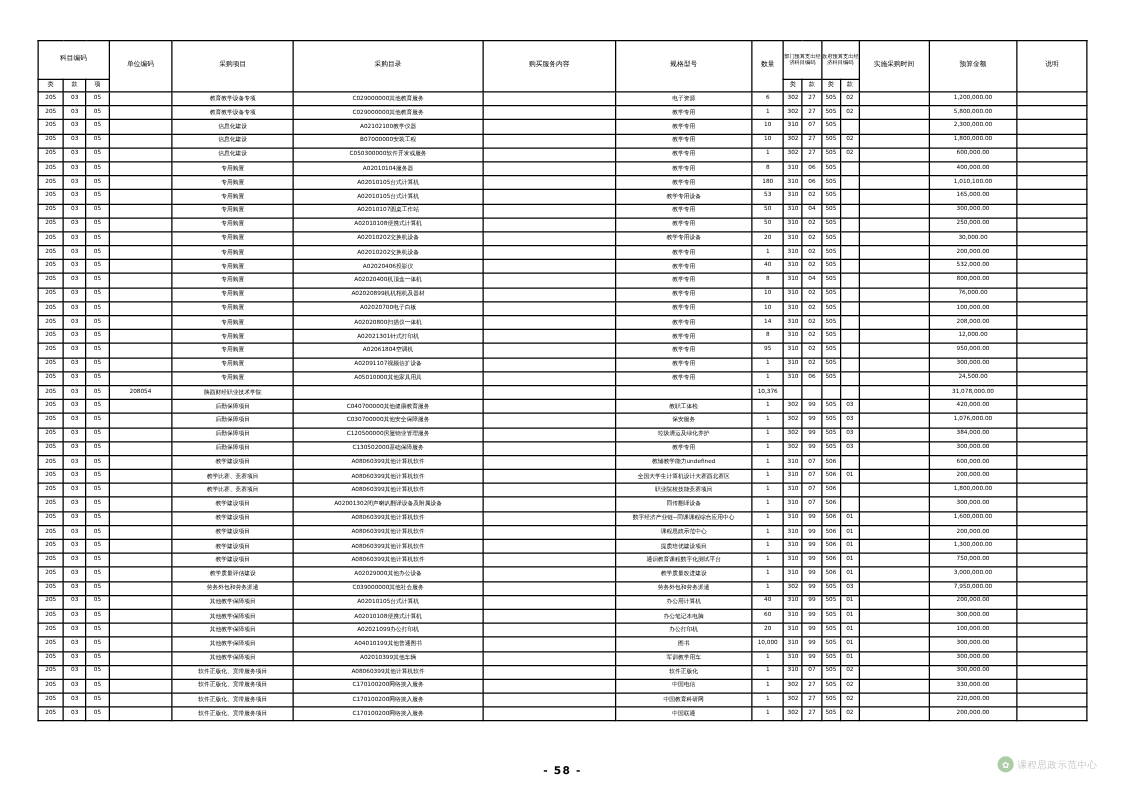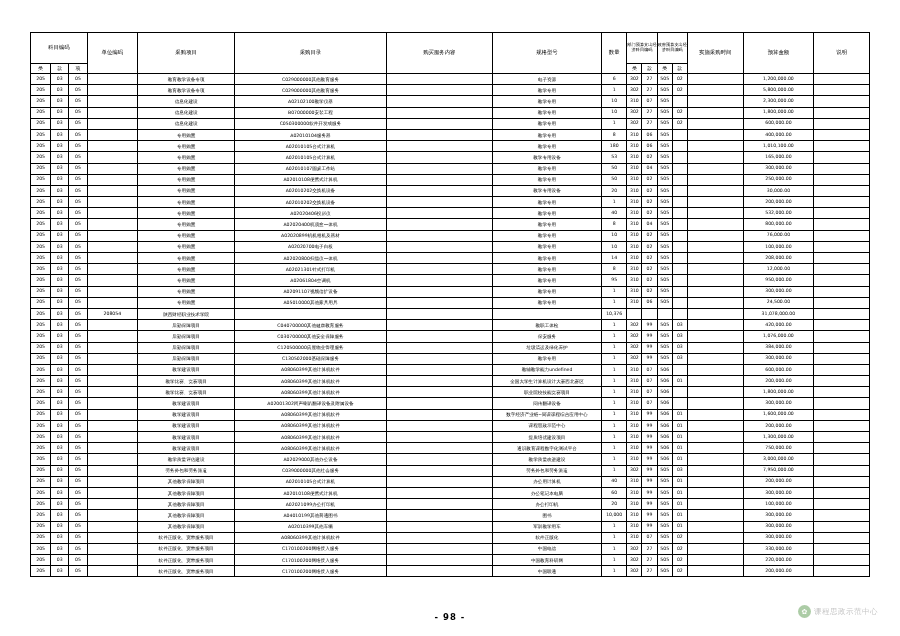--- a/index.html
+++ b/index.html
@@ -935,18 +935,18 @@
           <td class="c">505</td>
           <td class="c">02</td>
           <td class="c"></td>
           <td class="r">200,000.00</td>
           <td class="c"></td>
         </tr>
       </tbody>
   </table>
 </div>
 
-<div class="footer">- 98 -</div>
+<div class="footer">- 58 -</div>
 
 <div class="watermark">
   <span class="wm-circle">✿</span>
   <span class="wm-text">课程思政示范中心</span>
 </div>
 
 </body></html>

